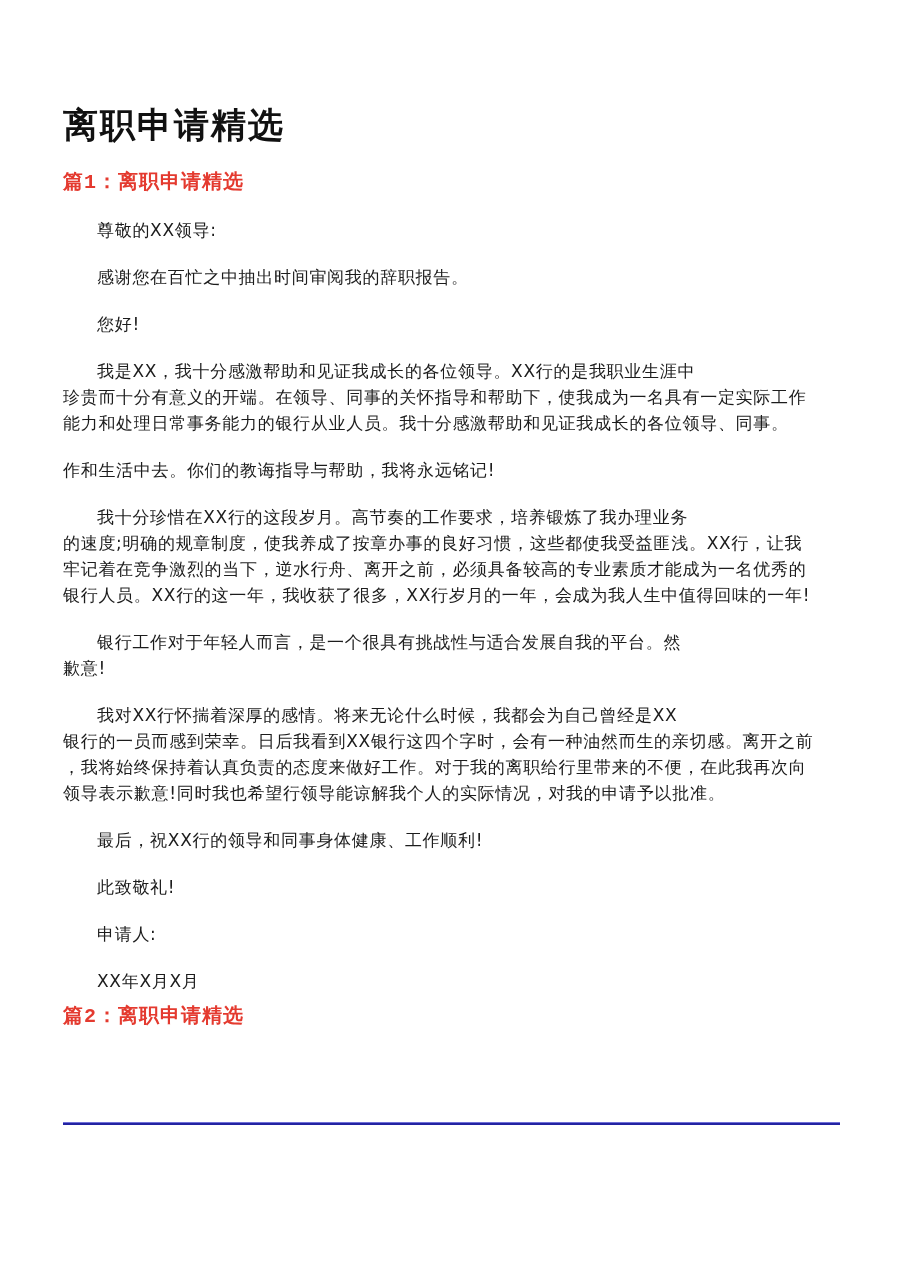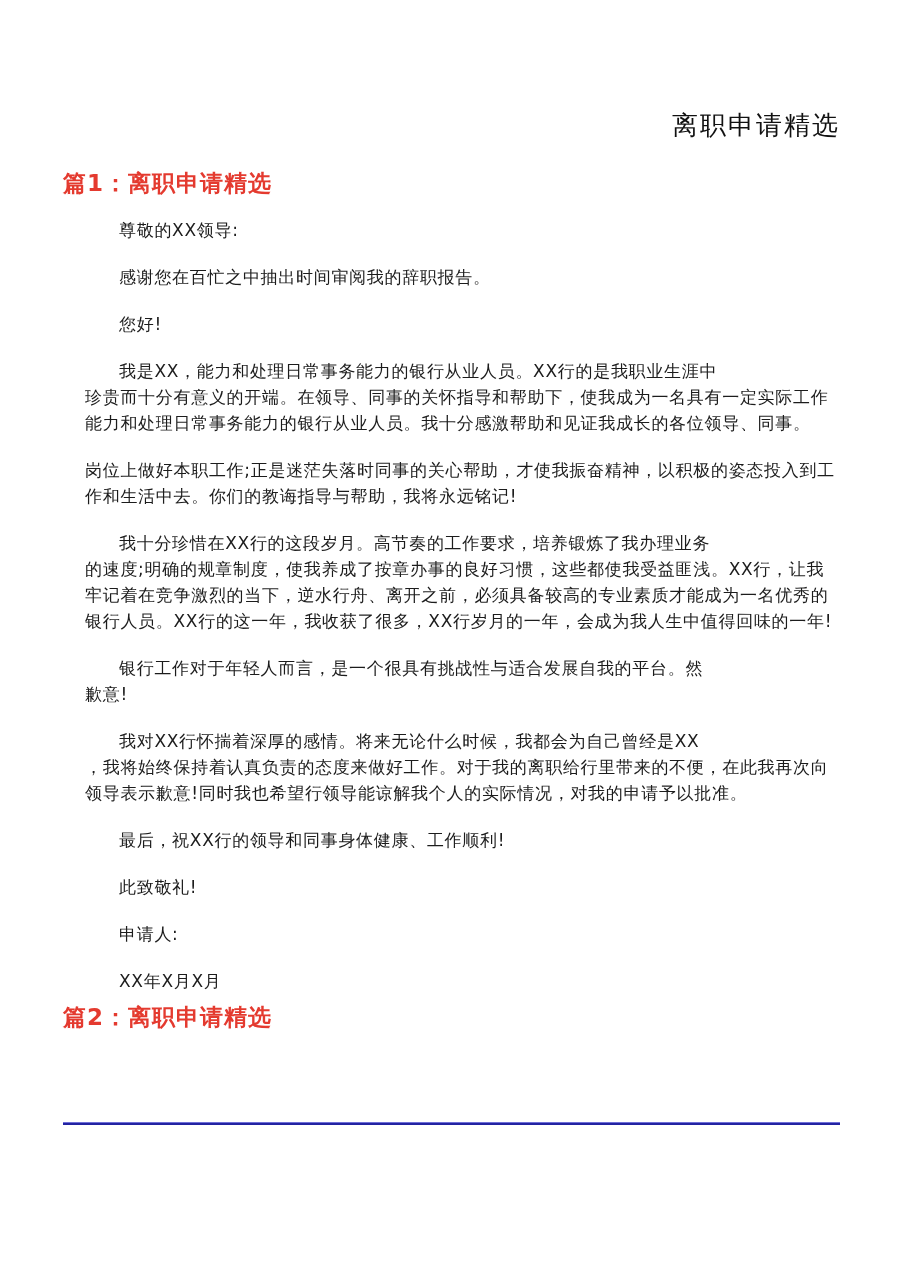--- a/index.html
+++ b/index.html
@@ -14,48 +14,48 @@
     background: #ffffff;
     overflow: hidden;
     font-family: "DejaVu Sans", "Liberation Sans", sans-serif;
     color: #1c1c1c;
   }
   .content {
     padding: 107px 60px 0 63px;
   }
   .doc-title {
     margin: 0 0 27px 0;
-    font-size: 26px;
+    font-size: 35px;
     line-height: 36px;
-    font-weight: normal;
-    text-align: right;
+    font-weight: bold;
+    text-align: left;
     letter-spacing: 2px;
     color: #111111;
   }
   .section-heading {
     margin: 0 0 21px 0;
-    font-size: 23px;
+    font-size: 20px;
     line-height: 26px;
     font-weight: bold;
     letter-spacing: 1px;
     color: #e43a2f;
+    font-family: Liberation Mono, monospace;
   }
   .section-heading.second {
     margin-top: -11px; 
     margin-bottom: 17px;
   }
   .para {
     margin: 0 0 21px 0;
     font-size: 17px;
     line-height: 26px;
     letter-spacing: 0.7px;
   }
   .para .line {
     white-space: nowrap;
-    margin-left: 22px;
   }
   .para .line.indent {
     padding-left: 34px; 
   }
   .footer-rule {
     margin-top: 92px;
     width: 777px;
     height: 3px;
     background: #2323a2;
     border-top: 1px solid #7070d8;
@@ -74,40 +74,40 @@
         <div class="para">
           <div class="line indent">尊敬的XX领导:</div>
         </div>
         <div class="para">
           <div class="line indent">感谢您在百忙之中抽出时间审阅我的辞职报告。</div>
         </div>
         <div class="para">
           <div class="line indent">您好!</div>
         </div>
         <div class="para">
-          <div class="line indent">我是XX，能力和处理日常事务能力的银行从业人员。XX行的是我职业生涯中</div>
+          <div class="line indent">我是XX，我十分感激帮助和见证我成长的各位领导。XX行的是我职业生涯中</div>
           <div class="line">珍贵而十分有意义的开端。在领导、同事的关怀指导和帮助下，使我成为一名具有一定实际工作</div>
           <div class="line">能力和处理日常事务能力的银行从业人员。我十分感激帮助和见证我成长的各位领导、同事。</div>
         </div>
         <div class="para">
-          <div class="line">岗位上做好本职工作;正是迷茫失落时同事的关心帮助，才使我振奋精神，以积极的姿态投入到工</div>
           <div class="line">作和生活中去。你们的教诲指导与帮助，我将永远铭记!</div>
         </div>
         <div class="para">
           <div class="line indent">我十分珍惜在XX行的这段岁月。高节奏的工作要求，培养锻炼了我办理业务</div>
           <div class="line">的速度;明确的规章制度，使我养成了按章办事的良好习惯，这些都使我受益匪浅。XX行，让我</div>
           <div class="line">牢记着在竞争激烈的当下，逆水行舟、离开之前，必须具备较高的专业素质才能成为一名优秀的</div>
           <div class="line">银行人员。XX行的这一年，我收获了很多，XX行岁月的一年，会成为我人生中值得回味的一年!</div>
         </div>
         <div class="para">
           <div class="line indent">银行工作对于年轻人而言，是一个很具有挑战性与适合发展自我的平台。然</div>
           <div class="line">歉意!</div>
         </div>
         <div class="para">
           <div class="line indent">我对XX行怀揣着深厚的感情。将来无论什么时候，我都会为自己曾经是XX</div>
+          <div class="line">银行的一员而感到荣幸。日后我看到XX银行这四个字时，会有一种油然而生的亲切感。离开之前</div>
           <div class="line">，我将始终保持着认真负责的态度来做好工作。对于我的离职给行里带来的不便，在此我再次向</div>
           <div class="line">领导表示歉意!同时我也希望行领导能谅解我个人的实际情况，对我的申请予以批准。</div>
         </div>
         <div class="para">
           <div class="line indent">最后，祝XX行的领导和同事身体健康、工作顺利!</div>
         </div>
         <div class="para">
           <div class="line indent">此致敬礼!</div>
         </div>
         <div class="para">

